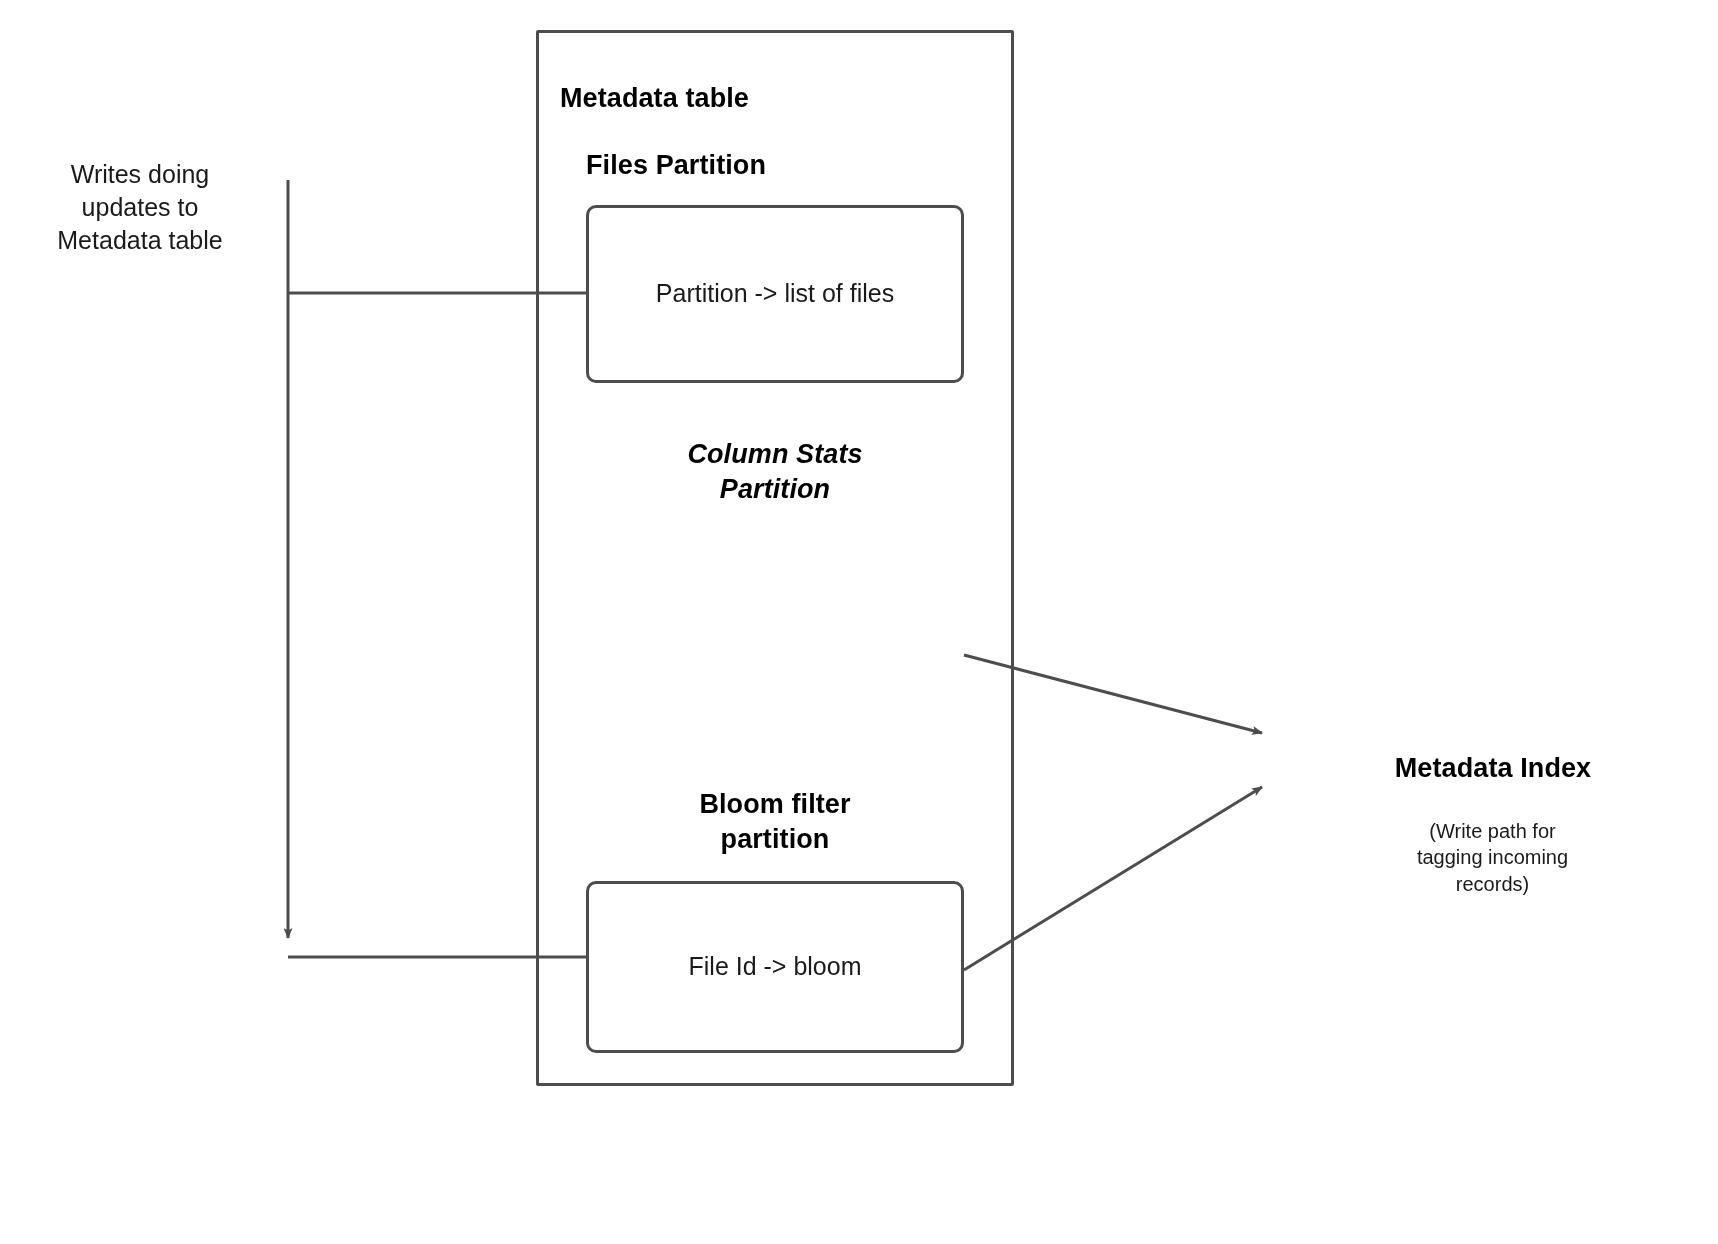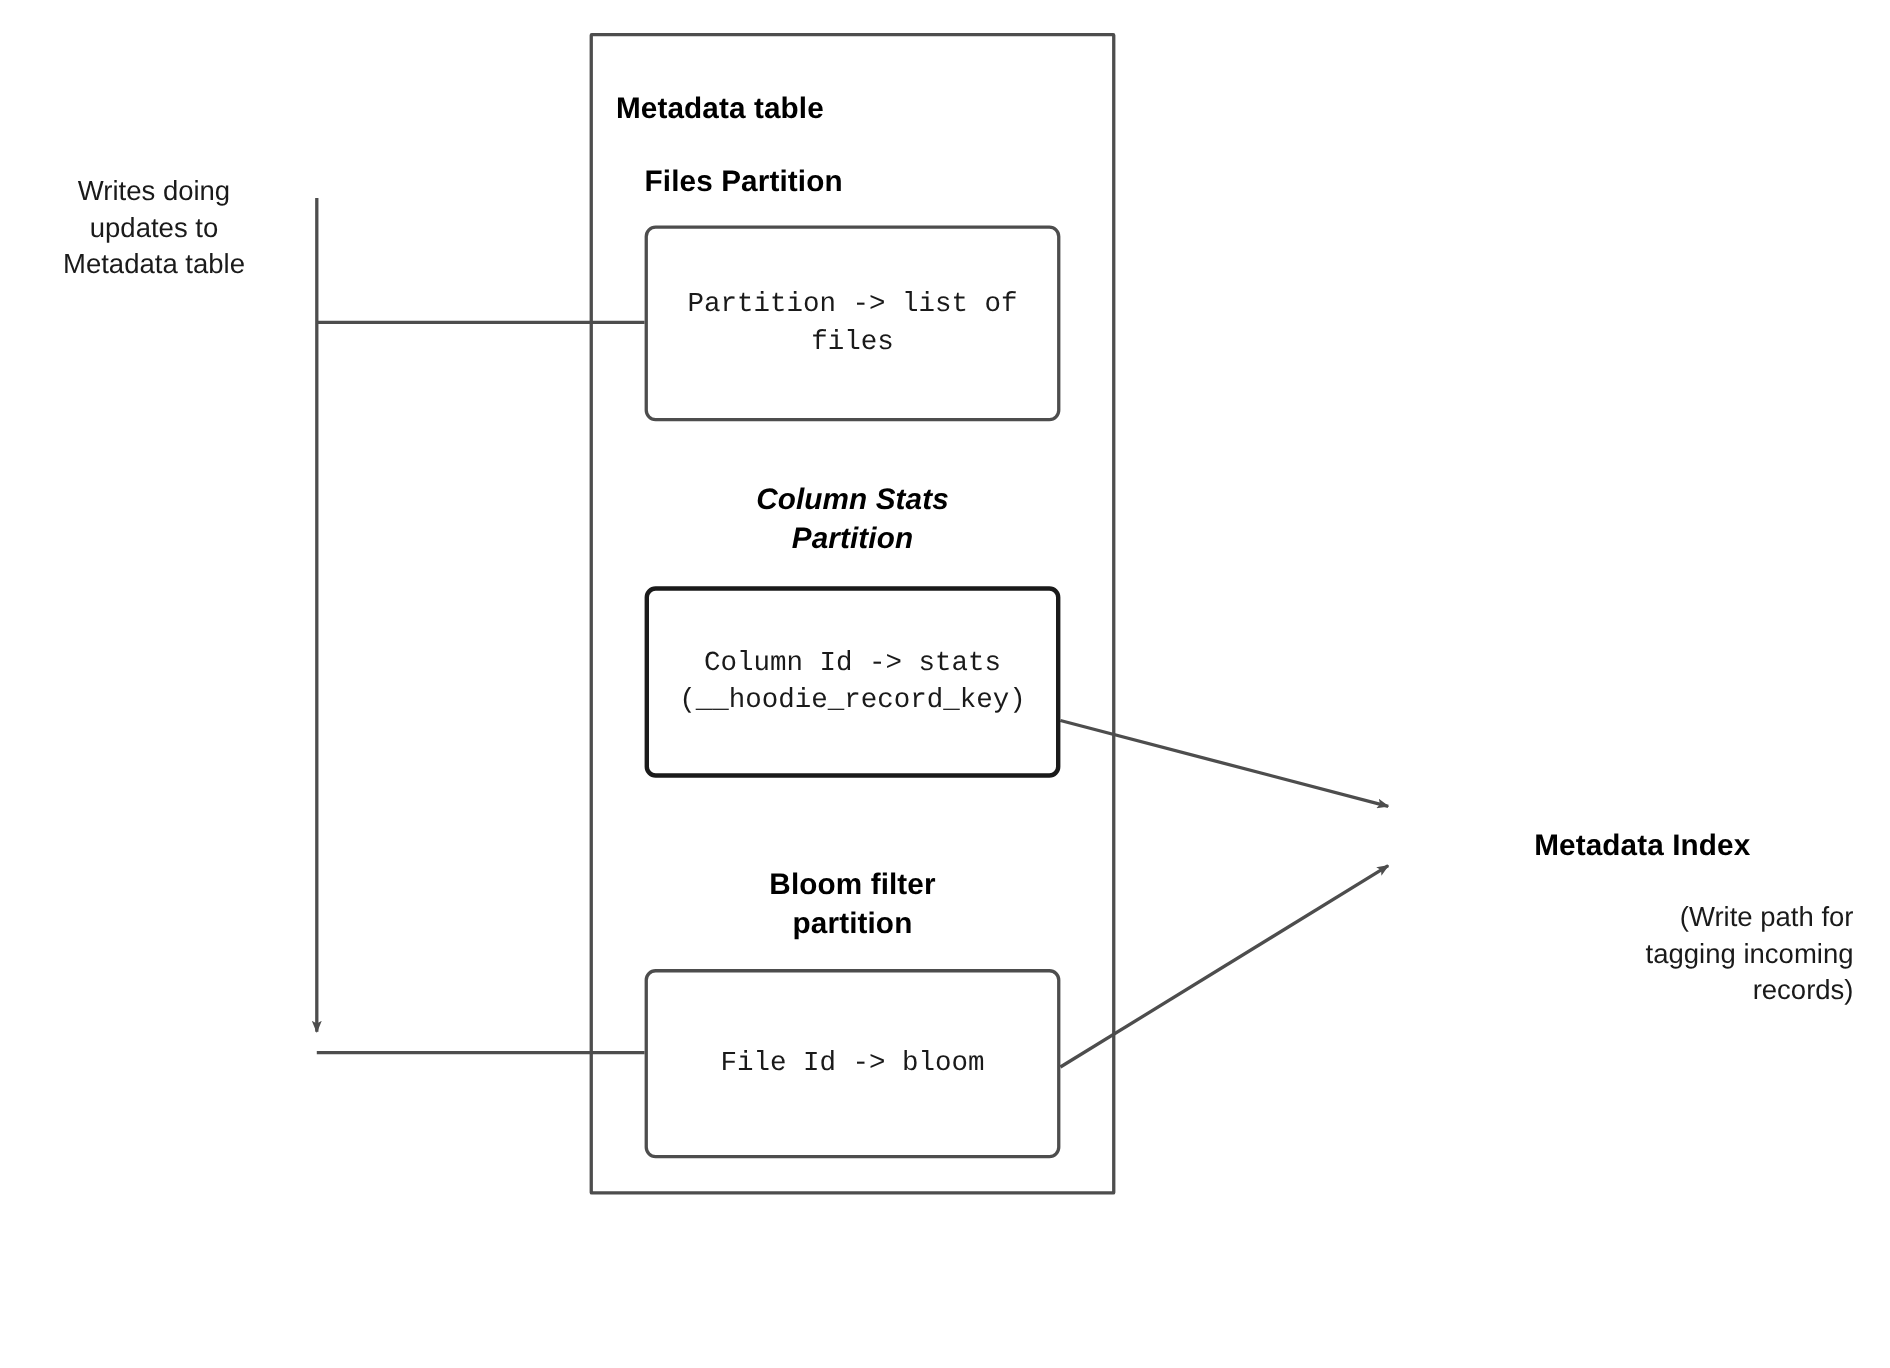--- a/index.html
+++ b/index.html
@@ -97,37 +97,36 @@
     left: 1288px;
     top: 751px;
     width: 410px;
     text-align: center;
     font-size: 27px;
   }
   #metadata-index-caption {
     left: 1300px;
     top: 818px;
     width: 385px;
-    text-align: right;
-    font-size: 25px;
+    text-align: center;
+    font-size: 20px;
     line-height: 1.32;
   }
 
   
   .inner-box {
     position: absolute;
     box-sizing: border-box;
     border: 3px solid #4d4d4d;
     border-radius: 10px;
     background: #ffffff;
     display: flex;
     align-items: center;
     justify-content: center;
     text-align: center;
-    font-family: Liberation Mono, monospace;
   }
   .inner-box.strong {
     border-color: #1a1a1a;
     border-width: 4px;
   }
   .inner-box .box-text {
     font-size: 25px;
     color: #1a1a1a;
     line-height: 1.35;
     white-space: pre-line;
@@ -189,24 +188,20 @@
 
   <div class="label bold-head" id="files-partition-title">Files Partition</div>
 
   <div class="inner-box" id="files-box">
     <span class="box-text">Partition -&gt; list of files</span>
   </div>
 
   <div class="label bold-head center" id="colstats-partition-title" style="white-space: pre-line;">Column Stats
 Partition</div>
 
-  <div class="inner-box strong" id="colstats-box">
-    <span class="box-text" style="white-space: pre-line;">Column Id  -&gt; stats
-(__hoodie_record_key)</span>
-  </div>
 
   <div class="label bold-head center" id="bloom-partition-title" style="white-space: pre-line;">Bloom filter
 partition</div>
 
   <div class="inner-box" id="bloom-box">
     <span class="box-text">File Id -&gt; bloom</span>
   </div>
 
   <div class="label bold-head" id="metadata-index-title">Metadata Index</div>
 

